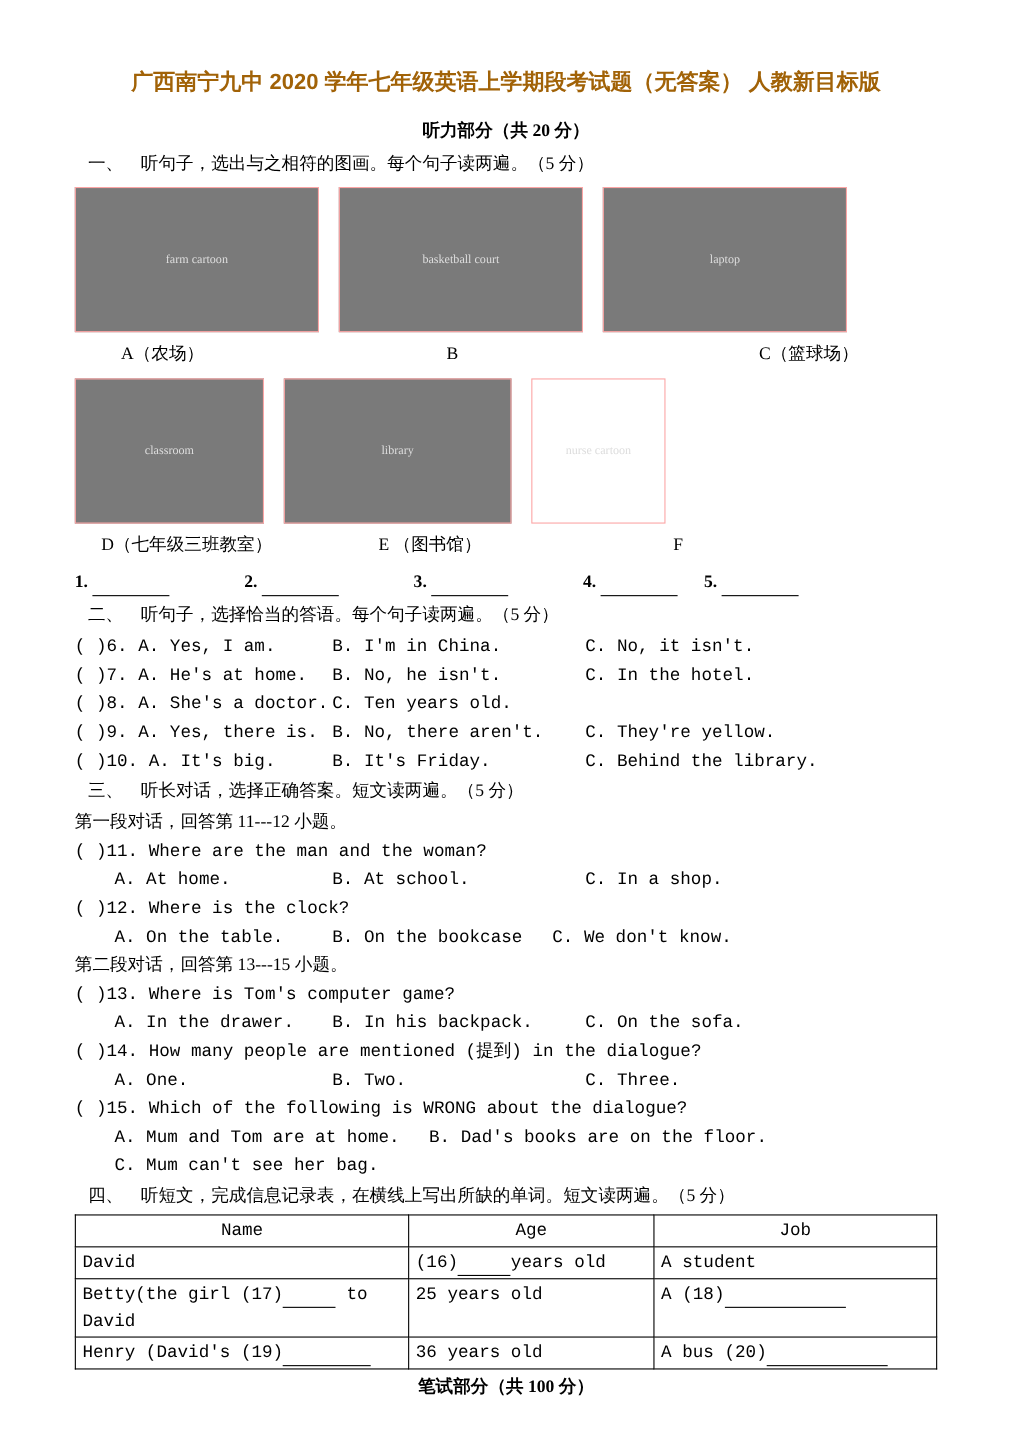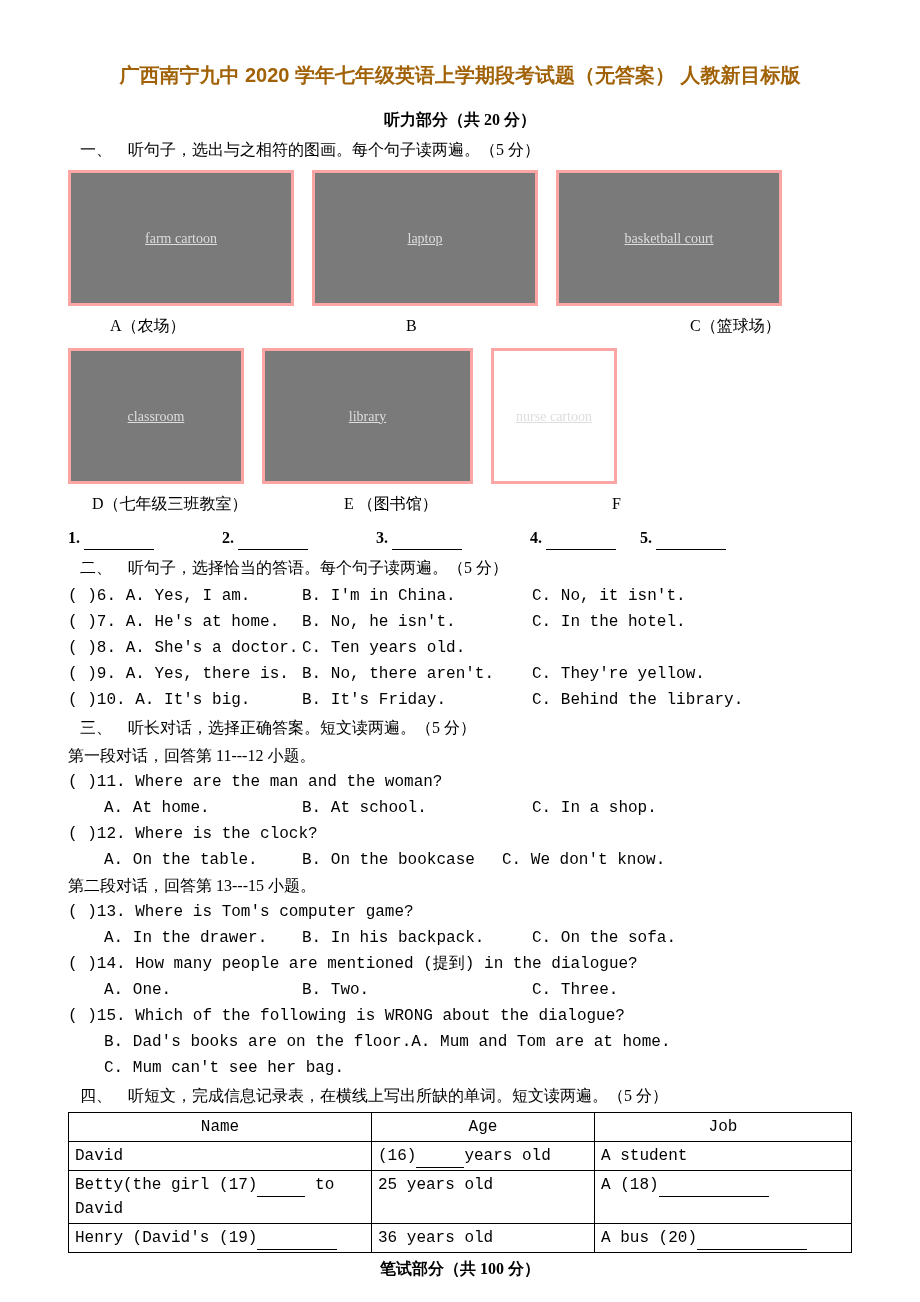--- a/index.html
+++ b/index.html
@@ -35,23 +35,22 @@
       margin: 8px 0;
     }
     .image-placeholder {
       width: 220px;
       height: 130px;
       background: #7a7a7a;
       display: flex;
       align-items: center;
       justify-content: center;
       color: #ddd;
-      font-size: 14px;
-      border: 3px solid #fca5a5;
-      text-decoration: underline;
+      font-size: 11px;
+      border: 1px solid #fca5a5;
     }
     .label-row {
       display: flex;
       margin: 4px 0 10px 0;
     }
     .label-a { width: 260px; padding-left: 42px; }
     .label-b { width: 244px; padding-left: 36px; }
     .label-c { padding-left: 40px; }
     .label-d { width: 246px; padding-left: 24px; }
     .label-e { width: 232px; padding-left: 6px; }
@@ -127,22 +126,22 @@
 </head>
 <body>
 
 <div class="title">广西南宁九中 2020 学年七年级英语上学期段考试题（无答案） 人教新目标版</div>
 <div class="subtitle">听力部分（共 20 分）</div>
 
 <div class="section-head cn">一、　听句子，选出与之相符的图画。每个句子读两遍。（5 分）</div>
 
 <div class="image-row">
   <div class="image-placeholder">farm cartoon</div>
+  <div class="image-placeholder">basketball court</div>
   <div class="image-placeholder">laptop</div>
-  <div class="image-placeholder">basketball court</div>
 </div>
 <div class="label-row">
   <div class="label-a">A（农场）</div>
   <div class="label-b">B</div>
   <div class="label-c">C（篮球场）</div>
 </div>
 
 <div class="image-row">
   <div class="image-placeholder" style="width:170px;">classroom</div>
   <div class="image-placeholder" style="width:205px;">library</div>
@@ -214,22 +213,22 @@
   <div class="col-c">C. On the sofa.</div>
 </div>
 <div class="q-item">(  )14. How many people are mentioned (提到) in the dialogue?</div>
 <div class="q-row indent">
   <div class="col-a" style="width:198px;">A. One.</div>
   <div class="col-b">B. Two.</div>
   <div class="col-c">C. Three.</div>
 </div>
 <div class="q-item">(  )15. Which of the following is WRONG about the dialogue?</div>
 <div class="q-row indent">
+  <div style="width:286px;">A. Mum and Tom are at home.</div>
   <div>B. Dad's books are on the floor.</div>
-  <div style="width:286px;">A. Mum and Tom are at home.</div>
 </div>
 <div class="q-item indent">C. Mum can't see her bag.</div>
 
 <div class="section-head cn">四、　听短文，完成信息记录表，在横线上写出所缺的单词。短文读两遍。（5 分）</div>
 
 <table>
   <tbody>
       <tr>
     <th class="col-name">Name</th>
     <th class="col-age">Age</th>

